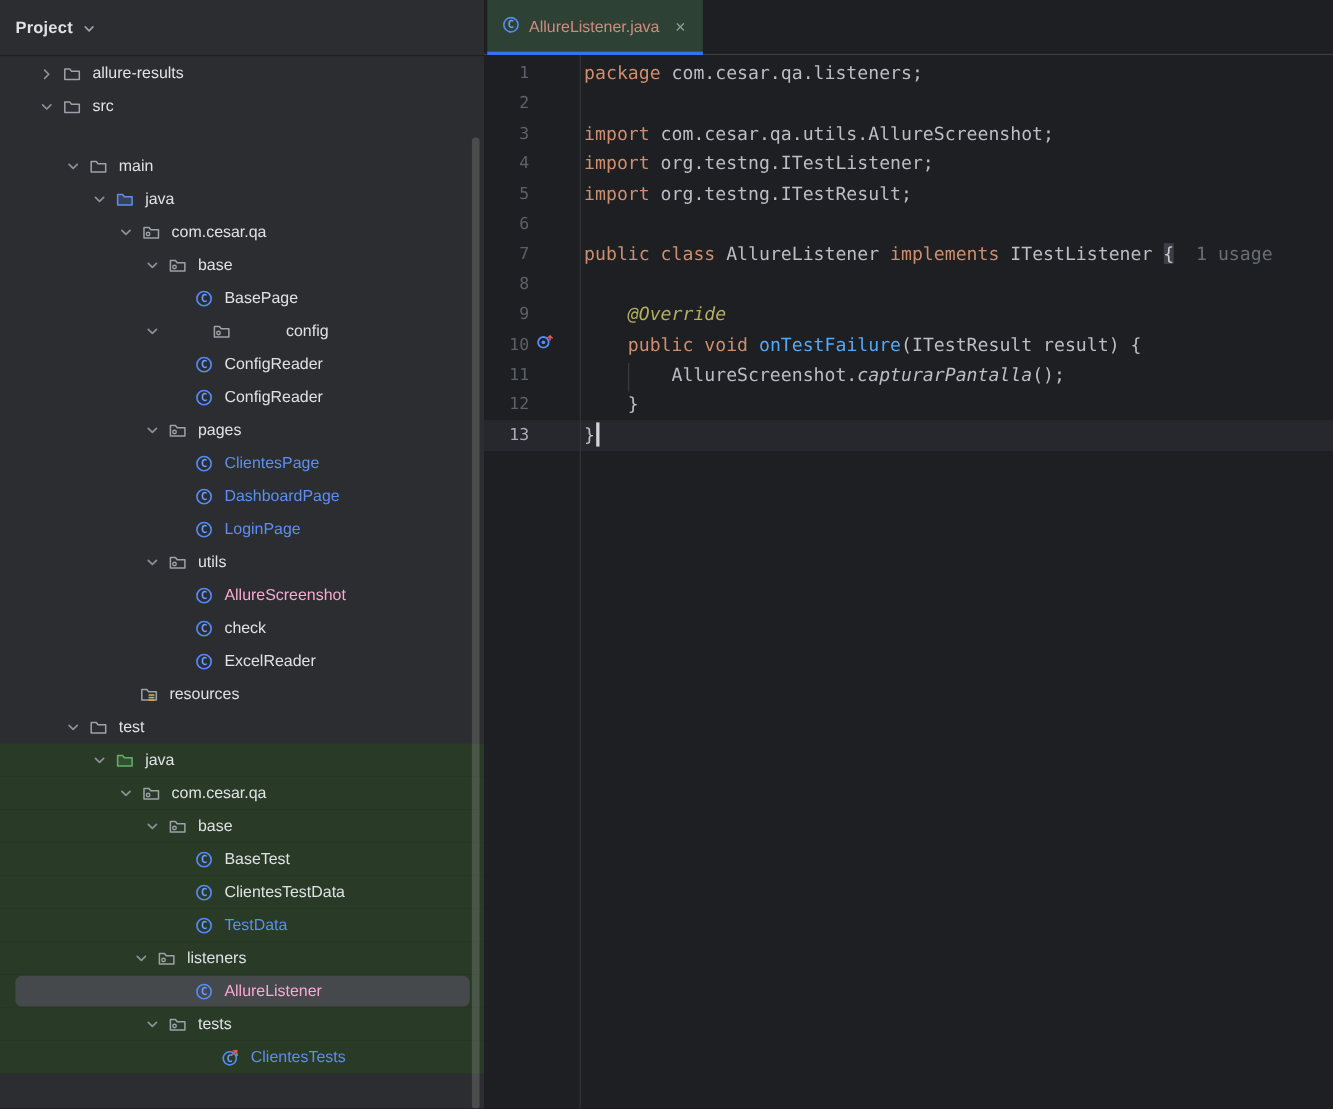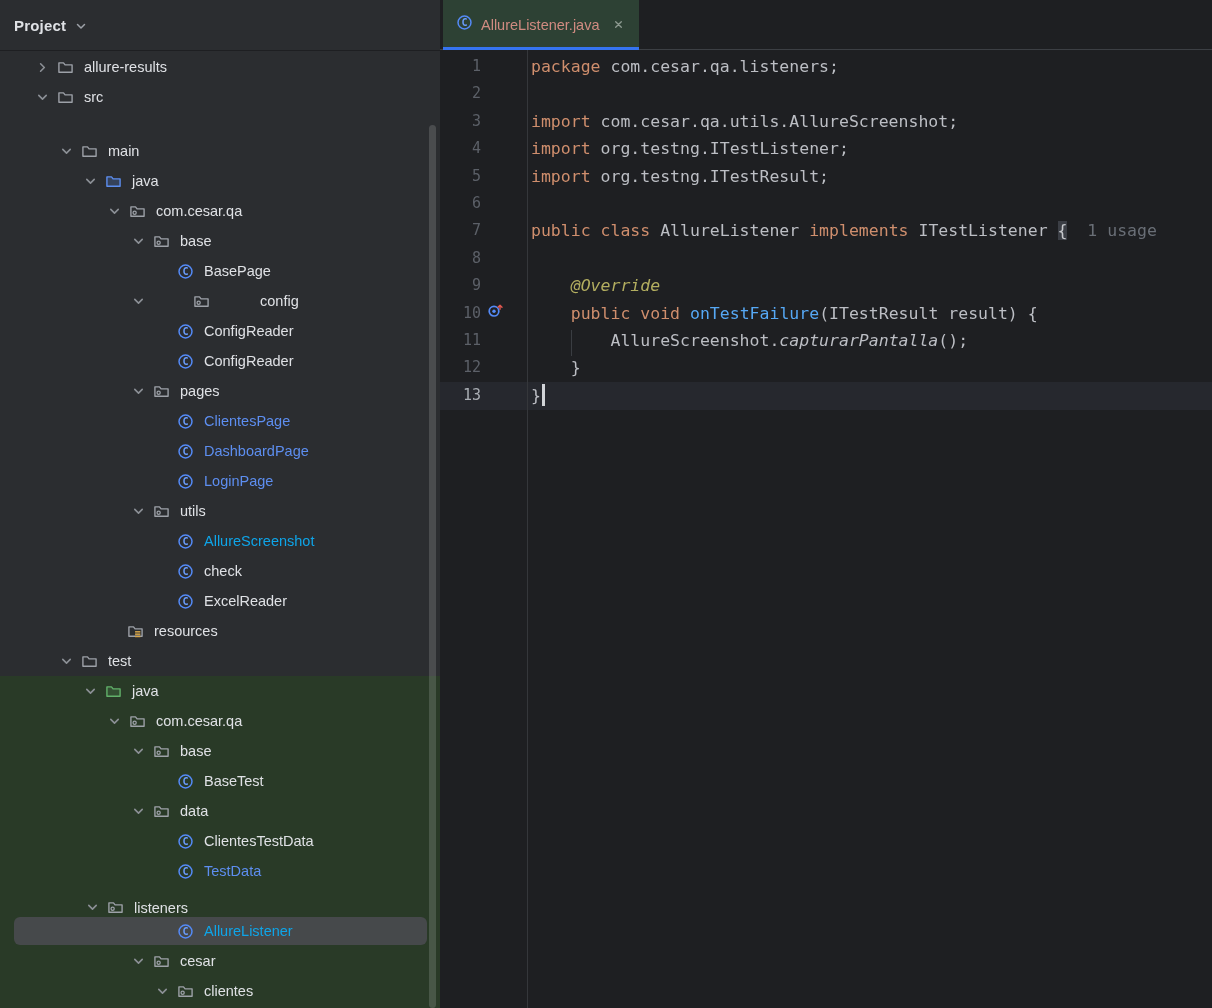--- a/index.html
+++ b/index.html
@@ -15,21 +15,21 @@
   .tree{position:absolute;left:0;top:52px;right:0;bottom:0;overflow:hidden;}
   .row{position:relative;display:flex;align-items:center;height:30px;box-sizing:border-box;}
   .row.green{background:#293a27;}
   .row.selected::before{content:"";position:absolute;left:14px;right:13px;top:1px;bottom:1px;
                         background:#46494b;border-radius:6px;}
   .row>*{position:relative;z-index:1;}
   .slot{width:24px;min-width:24px;display:flex;align-items:center;justify-content:center;}
   .islot{width:22px;min-width:22px;display:flex;align-items:center;justify-content:center;}
   .lbl{margin-left:8px;font-size:14.5px;color:#dfe1e5;white-space:nowrap;}
   .lbl.blue{color:#5d8ef0;}
-  .lbl.salmon{color:#0ea5e9;}
+  .lbl.salmon{color:#f9a8d4;}
   .tree-scrollbar{position:absolute;left:429px;top:125px;bottom:0;width:7px;border-radius:4px;
                   background:rgba(255,255,255,0.15);z-index:5;}
 
   
   .editor{position:absolute;left:440px;top:0;right:0;bottom:0;background:#1e1f22;}
   .tabbar{position:relative;height:50px;border-bottom:1px solid #3c3f44;box-sizing:border-box;
           display:flex;align-items:stretch;}
   .tab{position:relative;margin-left:3px;display:inline-flex;align-items:center;
        padding:0 13px;background:#2d4134;}
   .tab::after{content:"";position:absolute;left:0;right:0;bottom:-1px;height:3px;background:#3574f0;}
@@ -355,105 +355,77 @@
         <div class="row green" style="padding-left: 150px;">
           <span class="slot"></span>
           <span class="islot">
             <svg width="17" height="17" viewBox="0 0 16 16">
               <circle cx="8" cy="8" r="6.1" stroke="#548af7" stroke-width="1.4" fill="none"></circle>
               <text x="8" y="11.2" font-size="9.5" font-weight="bold" fill="#6a9bfa" text-anchor="middle" font-family="DejaVu Sans Mono,monospace">C</text>
             </svg>
           </span>
           <span class="lbl">BaseTest</span>
         </div>
+        <div class="row green" style="padding-left: 150px;">
+          <span class="slot"></span>
+          <span class="islot">
+            <svg width="17" height="17" viewBox="0 0 16 16">
+              <circle cx="8" cy="8" r="6.1" stroke="#548af7" stroke-width="1.4" fill="none"></circle>
+              <text x="8" y="11.2" font-size="9.5" font-weight="bold" fill="#6a9bfa" text-anchor="middle" font-family="DejaVu Sans Mono,monospace">C</text>
+            </svg>
+          </span>
+          <span class="lbl">ClientesTestData</span>
+        </div>
+        <div class="row green" style="padding-left: 150px;">
+          <span class="slot"></span>
+          <span class="islot">
+            <svg width="17" height="17" viewBox="0 0 16 16">
+              <circle cx="8" cy="8" r="6.1" stroke="#548af7" stroke-width="1.4" fill="none"></circle>
+              <text x="8" y="11.2" font-size="9.5" font-weight="bold" fill="#6a9bfa" text-anchor="middle" font-family="DejaVu Sans Mono,monospace">C</text>
+            </svg>
+          </span>
+          <span class="lbl blue">TestData</span>
+        </div>
+        <div class="row green" style="padding-left: 116px;">
+          <span class="slot">
+            <svg width="17" height="17" viewBox="0 0 16 16">
+              <path d="M4.5 6 L8 9.5 L11.5 6" stroke="#8c9096" stroke-width="1.5" fill="none" stroke-linecap="round" stroke-linejoin="round"></path>
+            </svg>
+          </span>
+          <span class="islot">
+            <svg width="17" height="17" viewBox="0 0 16 16">
+              <path d="M1.8 3.6 h4.3 l1.5 1.9 h6.6 v7 H1.8 z" stroke="#9da1a8" fill="none" stroke-width="1.3" stroke-linejoin="round"></path>
+              <circle cx="5.3" cy="9.1" r="1.5" stroke="#9da1a8" stroke-width="1.2" fill="none"></circle>
+            </svg>
+          </span>
+          <span class="lbl">listeners</span>
+        </div>
+        <div class="row green selected" style="padding-left: 150px;">
+          <span class="slot"></span>
+          <span class="islot">
+            <svg width="17" height="17" viewBox="0 0 16 16">
+              <circle cx="8" cy="8" r="6.1" stroke="#548af7" stroke-width="1.4" fill="none"></circle>
+              <text x="8" y="11.2" font-size="9.5" font-weight="bold" fill="#6a9bfa" text-anchor="middle" font-family="DejaVu Sans Mono,monospace">C</text>
+            </svg>
+          </span>
+          <span class="lbl salmon">AllureListener</span>
+        </div>
         <div class="row green" style="padding-left: 126px;">
           <span class="slot">
             <svg width="17" height="17" viewBox="0 0 16 16">
               <path d="M4.5 6 L8 9.5 L11.5 6" stroke="#8c9096" stroke-width="1.5" fill="none" stroke-linecap="round" stroke-linejoin="round"></path>
             </svg>
           </span>
           <span class="islot">
             <svg width="17" height="17" viewBox="0 0 16 16">
               <path d="M1.8 3.6 h4.3 l1.5 1.9 h6.6 v7 H1.8 z" stroke="#9da1a8" fill="none" stroke-width="1.3" stroke-linejoin="round"></path>
               <circle cx="5.3" cy="9.1" r="1.5" stroke="#9da1a8" stroke-width="1.2" fill="none"></circle>
             </svg>
           </span>
-          <span class="lbl">data</span>
-        </div>
-        <div class="row green" style="padding-left: 150px;">
-          <span class="slot"></span>
-          <span class="islot">
-            <svg width="17" height="17" viewBox="0 0 16 16">
-              <circle cx="8" cy="8" r="6.1" stroke="#548af7" stroke-width="1.4" fill="none"></circle>
-              <text x="8" y="11.2" font-size="9.5" font-weight="bold" fill="#6a9bfa" text-anchor="middle" font-family="DejaVu Sans Mono,monospace">C</text>
-            </svg>
-          </span>
-          <span class="lbl">ClientesTestData</span>
-        </div>
-        <div class="row green" style="padding-left: 150px;">
-          <span class="slot"></span>
-          <span class="islot">
-            <svg width="17" height="17" viewBox="0 0 16 16">
-              <circle cx="8" cy="8" r="6.1" stroke="#548af7" stroke-width="1.4" fill="none"></circle>
-              <text x="8" y="11.2" font-size="9.5" font-weight="bold" fill="#6a9bfa" text-anchor="middle" font-family="DejaVu Sans Mono,monospace">C</text>
-            </svg>
-          </span>
-          <span class="lbl blue">TestData</span>
-        </div>
-        <div class="row green" style="padding-left: 80px; align-items: flex-end;">
-          <span class="slot">
-            <svg width="17" height="17" viewBox="0 0 16 16">
-              <path d="M4.5 6 L8 9.5 L11.5 6" stroke="#8c9096" stroke-width="1.5" fill="none" stroke-linecap="round" stroke-linejoin="round"></path>
-            </svg>
-          </span>
-          <span class="islot">
-            <svg width="17" height="17" viewBox="0 0 16 16">
-              <path d="M1.8 3.6 h4.3 l1.5 1.9 h6.6 v7 H1.8 z" stroke="#9da1a8" fill="none" stroke-width="1.3" stroke-linejoin="round"></path>
-              <circle cx="5.3" cy="9.1" r="1.5" stroke="#9da1a8" stroke-width="1.2" fill="none"></circle>
-            </svg>
-          </span>
-          <span class="lbl">listeners</span>
-        </div>
-        <div class="row green selected" style="padding-left: 150px;">
-          <span class="slot"></span>
-          <span class="islot">
-            <svg width="17" height="17" viewBox="0 0 16 16">
-              <circle cx="8" cy="8" r="6.1" stroke="#548af7" stroke-width="1.4" fill="none"></circle>
-              <text x="8" y="11.2" font-size="9.5" font-weight="bold" fill="#6a9bfa" text-anchor="middle" font-family="DejaVu Sans Mono,monospace">C</text>
-            </svg>
-          </span>
-          <span class="lbl salmon">AllureListener</span>
-        </div>
-        <div class="row green" style="padding-left: 126px;">
-          <span class="slot">
-            <svg width="17" height="17" viewBox="0 0 16 16">
-              <path d="M4.5 6 L8 9.5 L11.5 6" stroke="#8c9096" stroke-width="1.5" fill="none" stroke-linecap="round" stroke-linejoin="round"></path>
-            </svg>
-          </span>
-          <span class="islot">
-            <svg width="17" height="17" viewBox="0 0 16 16">
-              <path d="M1.8 3.6 h4.3 l1.5 1.9 h6.6 v7 H1.8 z" stroke="#9da1a8" fill="none" stroke-width="1.3" stroke-linejoin="round"></path>
-              <circle cx="5.3" cy="9.1" r="1.5" stroke="#9da1a8" stroke-width="1.2" fill="none"></circle>
-            </svg>
-          </span>
-          <span class="lbl">cesar</span>
-        </div>
-        <div class="row green" style="padding-left: 150px;">
-          <span class="slot">
-            <svg width="17" height="17" viewBox="0 0 16 16">
-              <path d="M4.5 6 L8 9.5 L11.5 6" stroke="#8c9096" stroke-width="1.5" fill="none" stroke-linecap="round" stroke-linejoin="round"></path>
-            </svg>
-          </span>
-          <span class="islot">
-            <svg width="17" height="17" viewBox="0 0 16 16">
-              <path d="M1.8 3.6 h4.3 l1.5 1.9 h6.6 v7 H1.8 z" stroke="#9da1a8" fill="none" stroke-width="1.3" stroke-linejoin="round"></path>
-              <circle cx="5.3" cy="9.1" r="1.5" stroke="#9da1a8" stroke-width="1.2" fill="none"></circle>
-            </svg>
-          </span>
-          <span class="lbl">clientes</span>
+          <span class="lbl">tests</span>
         </div>
         <div class="row green" style="padding-left: 174px;">
           <span class="slot"></span>
           <span class="islot">
             <svg width="17" height="17" viewBox="0 0 16 16">
               <circle cx="7.4" cy="8.6" r="5.6" stroke="#548af7" stroke-width="1.4" fill="none"></circle>
               <text x="7.4" y="11.6" font-size="9" font-weight="bold" fill="#6a9bfa" text-anchor="middle" font-family="DejaVu Sans Mono,monospace">C</text>
               <path d="M9.6 5.4 L13.4 1.8 M13.4 1.8 l-2.9 .2 M13.4 1.8 l-.2 2.9" stroke="#e0574f" stroke-width="1.3" fill="none" stroke-linecap="round"></path>
               <circle cx="13.2" cy="5.6" r="1.3" fill="#59a869"></circle>
             </svg>

